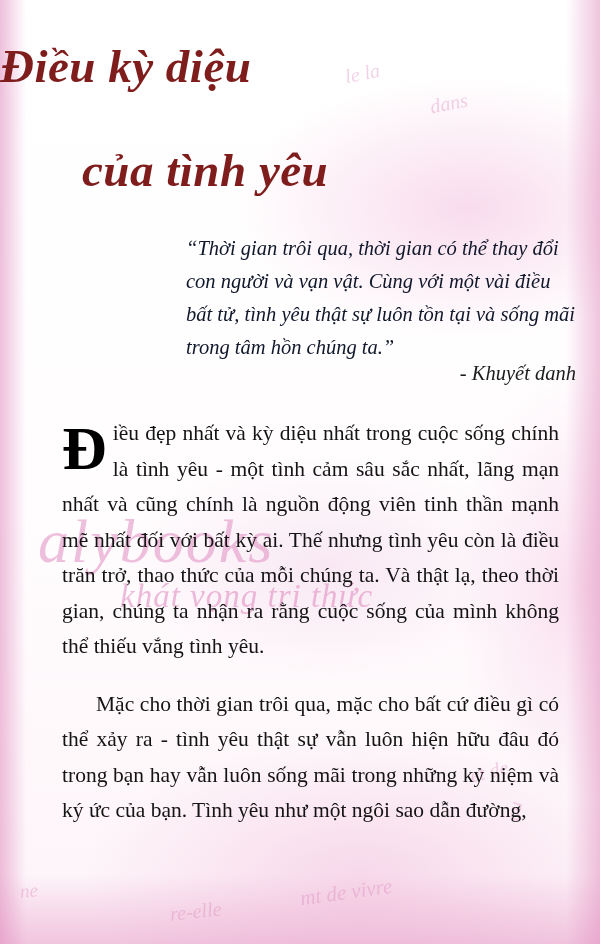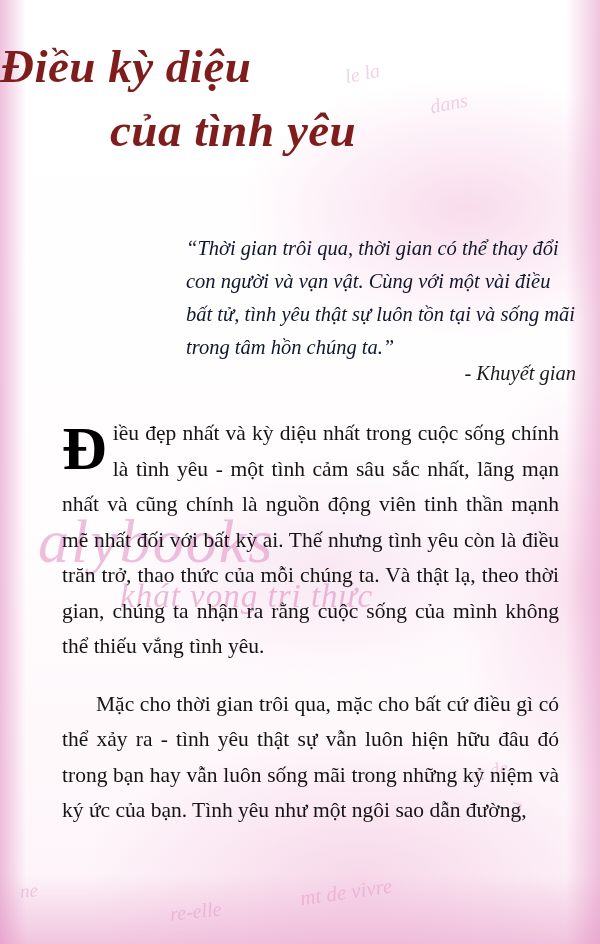--- a/index.html
+++ b/index.html
@@ -104,21 +104,21 @@
     color: #7f1d1d;
   }
   .title-line {
     font-style: italic;
     font-weight: bold;
     font-size: 47px;
     line-height: 64px;
     letter-spacing: 0.5px;
   }
   .title-line-1 { padding-right: 120px; }
-  .title-line-2 { padding-left: 110px; }
+  .title-line-2 { padding-left: 82px; margin-top: 40px; }
 
   .epigraph {
     position: absolute;
     left: 186px;
     top: 232px;
     width: 390px;
     font-style: italic;
     font-size: 20.5px;
     line-height: 33px;
     color: #0f172a;
@@ -186,21 +186,21 @@
   <div class="wm wm-faint wm-f7">ne</div>
 
   <div class="content">
 
     <div class="title">
       <div class="title-line title-line-1">Điều kỳ diệu</div>
       <div class="title-line title-line-2">của tình yêu</div>
     </div>
 
     <div class="epigraph">“Thời gian trôi qua, thời gian có thể thay đổi con người và vạn vật. Cùng với một vài điều bất tử, tình yêu thật sự luôn tồn tại và sống mãi trong tâm hồn chúng ta.”</div>
-    <div class="epigraph-attrib">- Khuyết gian</div>
+    <div class="epigraph-attrib">- Khuyết danh</div>
 
     <div class="body-block">
       <p class="para para-first"><span class="dropcap">Đ</span><span>iều đẹp nhất và kỳ diệu nhất trong cuộc sống chính là tình yêu - một tình cảm sâu sắc nhất, lãng mạn nhất và cũng chính là nguồn động viên tinh thần mạnh mẽ nhất đối với bất kỳ ai. Thế nhưng tình yêu còn là điều trăn trở, thao thức của mỗi chúng ta. Và thật lạ, theo thời gian, chúng ta nhận ra rằng cuộc sống của mình không thể thiếu vắng tình yêu.</span></p>
       <p class="para para-indent">Mặc cho thời gian trôi qua, mặc cho bất cứ điều gì có thể xảy ra - tình yêu thật sự vẫn luôn hiện hữu đâu đó trong bạn hay vẫn luôn sống mãi trong những kỷ niệm và ký ức của bạn. Tình yêu như một ngôi sao dẫn đường,</p>
     </div>
 
   </div>
 </div>
 
 </body></html>

